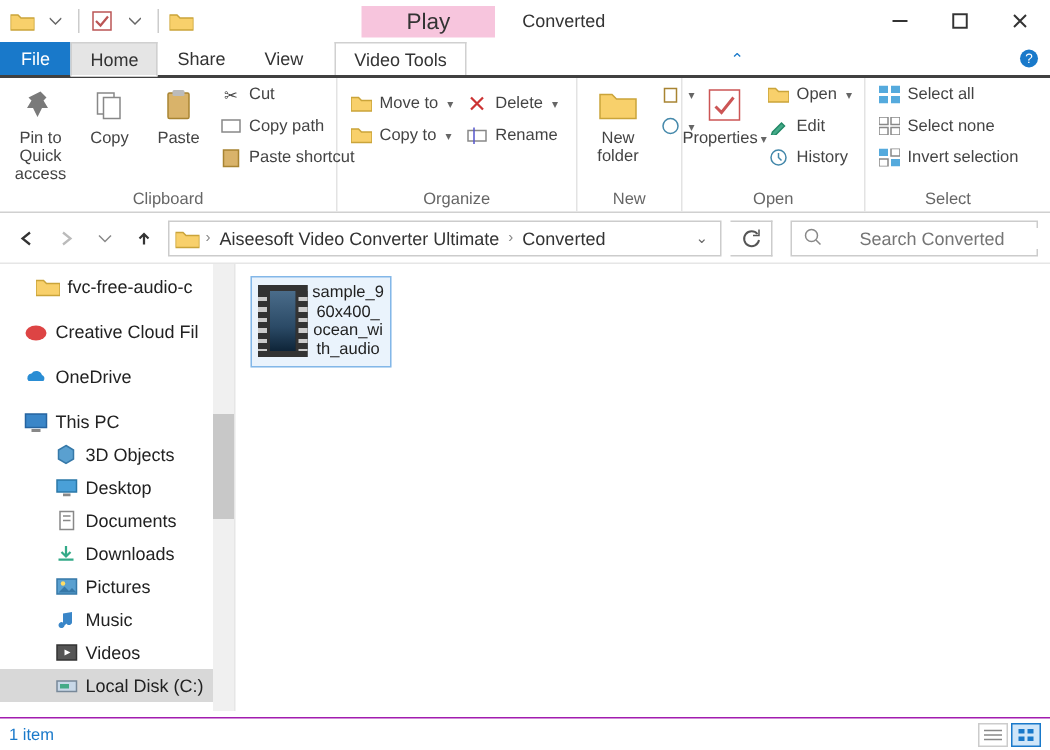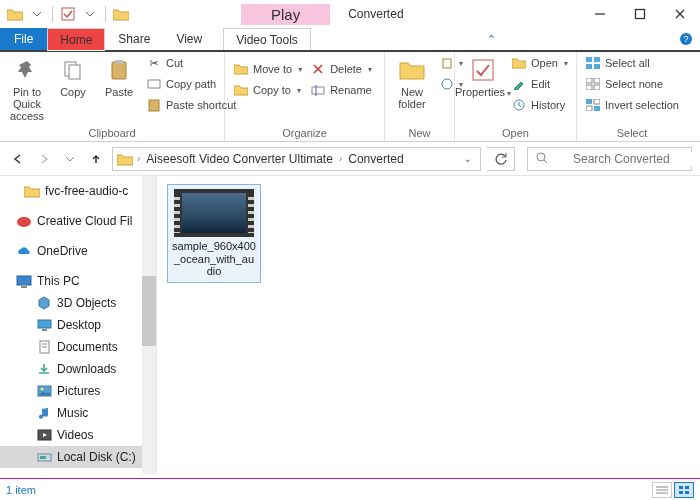--- a/index.html
+++ b/index.html
@@ -13,21 +13,21 @@
 .play-tab-wrap { margin-left: 105px; }
 .play-tab { background: #f7c5dd; padding: 2px 30px; font-size: 15px; color: #333; }
 .window-title { margin-left: 18px; font-size: 12px; color: #333; }
 .win-controls { margin-left: auto; display: flex; }
 .win-btn { width: 40px; height: 28px; display: flex; align-items: center; justify-content: center; color: #333; }
 
 
 .tabs-row { height: 24px; background: #fff; display: flex; align-items: stretch; border-bottom: 2px solid #404040; }
 .file-tab { background: #1979ca; color: #fff; padding: 4px 14px; font-size: 12px; display: flex; align-items: center; }
 .tab { padding: 4px 12px; font-size: 12px; color: #333; display: flex; align-items: center; border: 1px solid transparent; }
-.tab.active { border: 1px solid #d0d0d0; border-bottom: 1px solid #fff; background: #ef4444; margin-bottom: -1px; }
+.tab.active { border: 1px solid #d0d0d0; border-bottom: 1px solid #fff; background: #e5e5e5; margin-bottom: -1px; }
 .help-btn { margin-left: auto; width: 28px; display: flex; align-items: center; justify-content: center; color: #1979ca; }
 
 
 .ribbon { height: 90px; background: #fff; display: flex; border-bottom: 1px solid #d0d0d0; }
 .rgroup { border-right: 1px solid #e3e3e3; padding: 2px 6px 0 6px; display: flex; flex-direction: column; position: relative; }
 .rgroup-body { flex: 1; display: flex; align-items: flex-start; gap: 4px; }
 .rgroup-label { text-align: center; font-size: 11px; color: #666; padding: 2px 0; }
 .big-btn { display: flex; flex-direction: column; align-items: center; padding: 2px 4px; gap: 2px; min-width: 42px; }
 .big-btn .lbl { font-size: 11px; color: #444; text-align: center; line-height: 1.1; }
 .big-icon { width: 28px; height: 28px; display: flex; align-items: center; justify-content: center; }
@@ -55,21 +55,21 @@
 .nav-item { display: flex; align-items: center; gap: 5px; padding: 3px 6px 3px 16px; font-size: 12px; color: #222; white-space: nowrap; }
 .nav-item.l1 { padding-left: 24px; }
 .nav-item.l2 { padding-left: 36px; }
 .nav-item.sel { background: #d8d8d8; }
 .nav-gap { height: 8px; }
 .nav-icon { width: 16px; height: 16px; display: flex; align-items: center; justify-content: center; flex-shrink: 0; }
 .nav-scroll { position: absolute; right: 0; top: 0; bottom: 0; width: 14px; background: #f0f0f0; }
 .nav-scroll-thumb { position: absolute; right: 0; top: 100px; width: 14px; height: 70px; background: #c8c8c8; }
 
 .content-pane { flex: 1; padding: 8px 10px; display: flex; align-items: flex-start; }
-.file-item { width: 94px; display: flex; flex-direction: column; align-items: center; gap: 3px; border: 1px solid #83b7e8; background: #eaf3fc; padding: 4px; }
+.file-item { width: 94px; display: flex; flex-direction: row; align-items: center; gap: 3px; border: 1px solid #83b7e8; background: #eaf3fc; padding: 4px; }
 .thumb { width: 80px; height: 48px; background: #222; border: 4px solid #333; border-left-width: 8px; border-right-width: 8px; position: relative; }
 .thumb::before, .thumb::after { content: ""; position: absolute; top: 0; bottom: 0; width: 6px; background-image: repeating-linear-gradient(#333 0 4px, #ccc 4px 7px); }
 .thumb::before { left: -8px; }
 .thumb::after { right: -8px; }
 .thumb-inner { position: absolute; inset: 0; background: linear-gradient(#4a6c8a 0%, #2b4a66 60%, #0e2438 100%); }
 .file-name { font-size: 11px; text-align: center; color: #222; line-height: 1.15; word-break: break-all; }
 
 
 .status-bar { position: absolute; bottom: 0; left: 0; right: 0; height: 22px; border-top: 1px solid #a21caf; display: flex; align-items: center; padding: 0 6px; font-size: 11px; color: #1979ca; background: #fff; }
 .view-toggles { margin-left: auto; display: flex; gap: 2px; }

